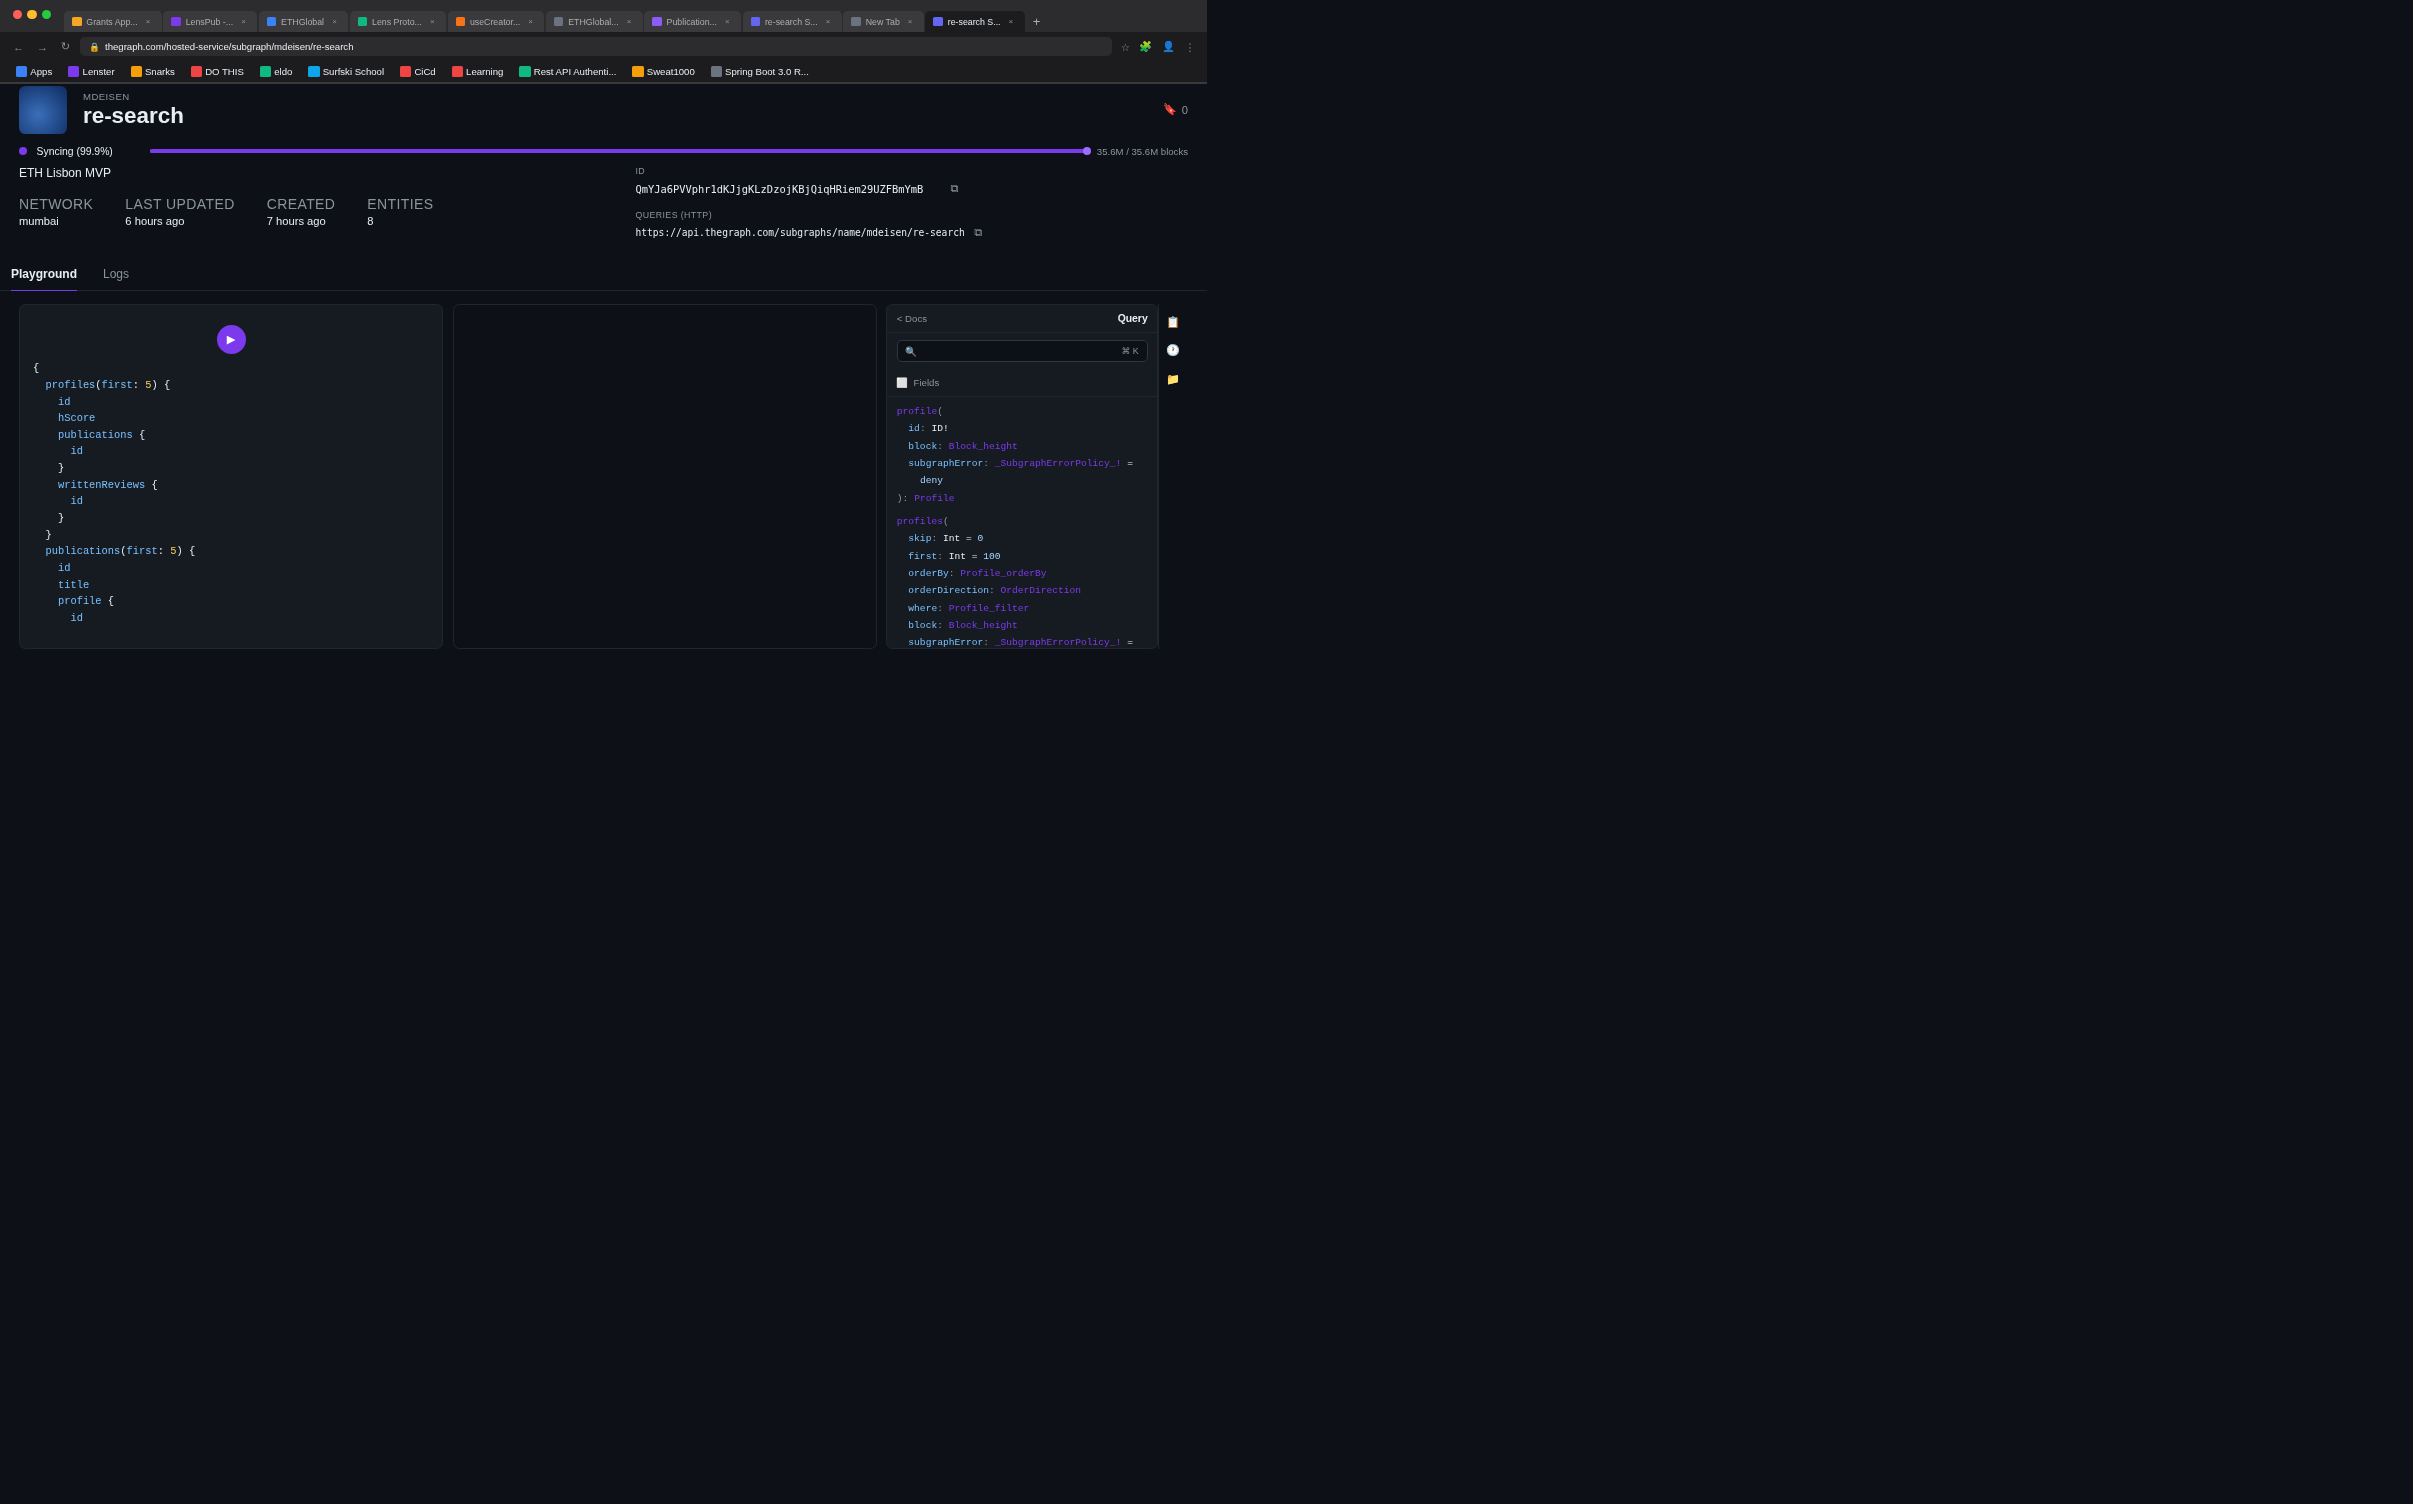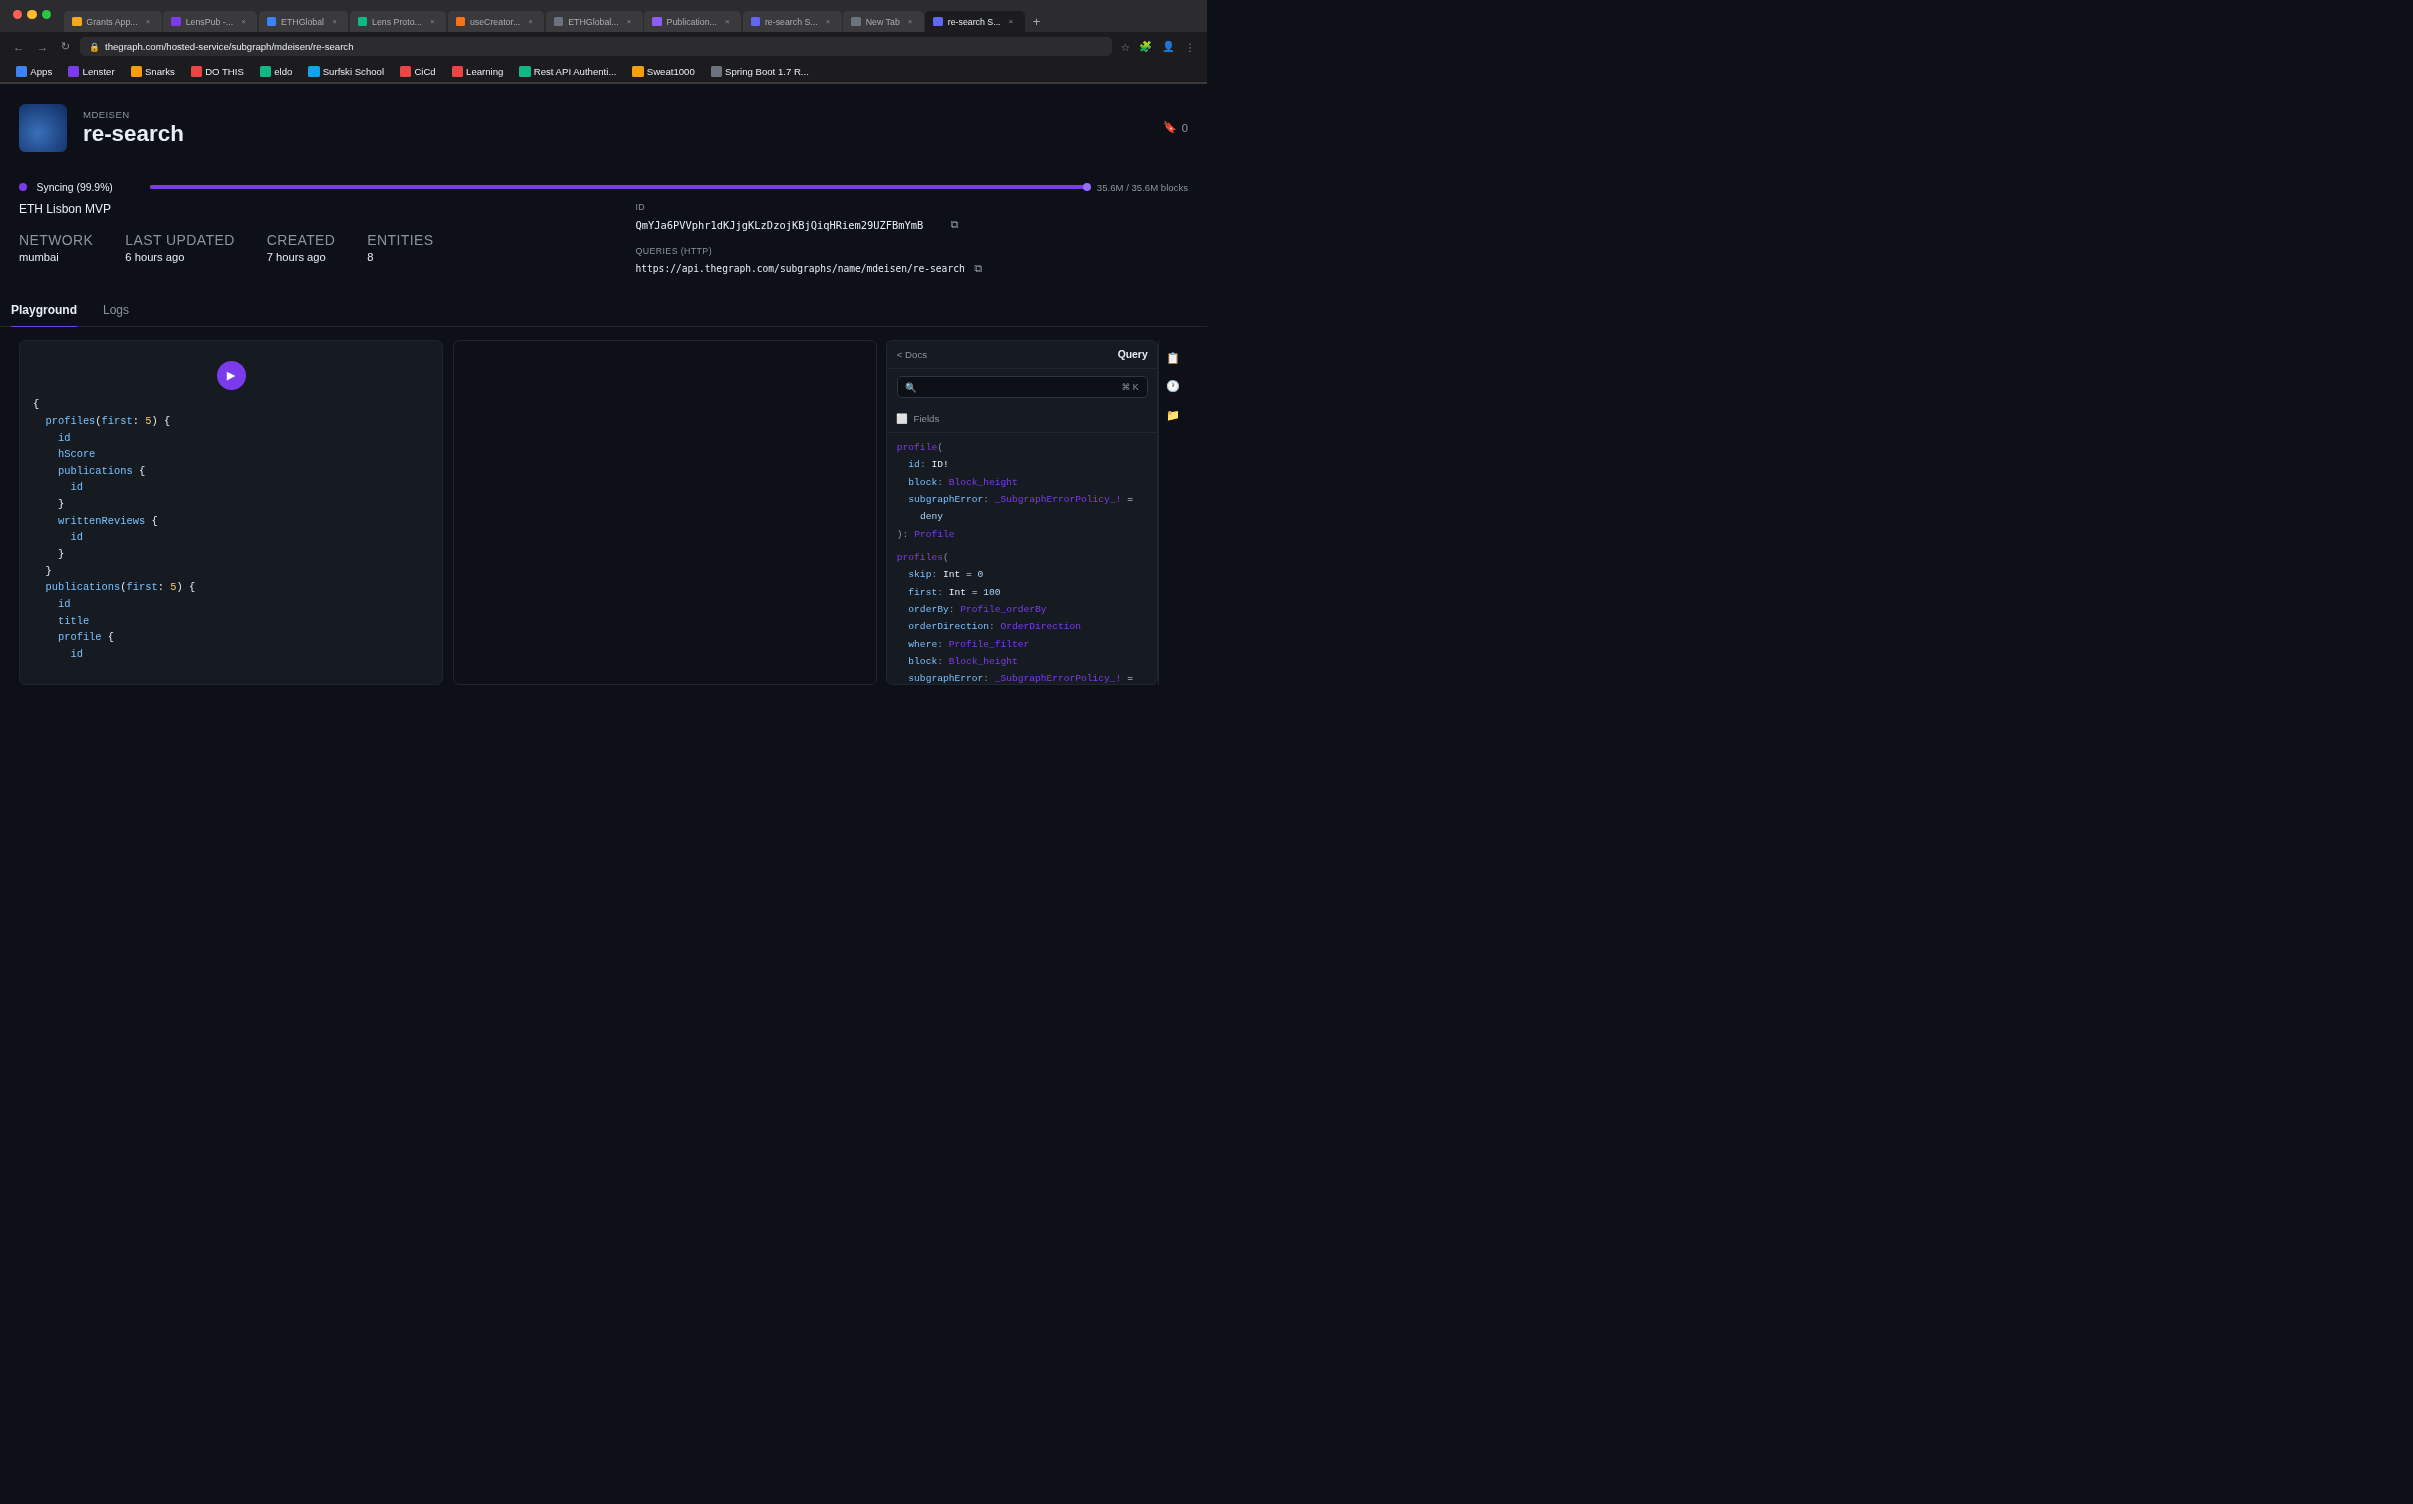--- a/index.html
+++ b/index.html
@@ -160,21 +160,21 @@
     
     .main-content {
       background: #0d1117;
       min-height: 641px;
     }
 
     
     .subgraph-header {
       display: flex;
       align-items: center;
-      padding: 20px 19px;
+      padding: 2px 19px;
       gap: 16px;
     }
     .subgraph-logo {
       width: 48px;
       height: 48px;
       border-radius: 6.4px;
       background: linear-gradient(135deg, #1a3a6b, #4a7fc1);
       overflow: hidden;
       flex-shrink: 0;
     }
@@ -664,21 +664,21 @@
     <div class="bookmark-item">
       <div class="bookmark-favicon" style="background:#10b981;"></div>
       <span>Rest API Authenti...</span>
     </div>
     <div class="bookmark-item">
       <div class="bookmark-favicon" style="background:#f59e0b;"></div>
       <span>Sweat1000</span>
     </div>
     <div class="bookmark-item">
       <div class="bookmark-favicon" style="background:#6b7280;"></div>
-      <span>Spring Boot 1.7 R...</span>
+      <span>Spring Boot 3.0 R...</span>
     </div>
   </div>
 </div>
 
 <div class="main-content">
 
   <div class="subgraph-header">
     <div class="subgraph-logo">
       <div class="subgraph-logo-inner"></div>
     </div>

